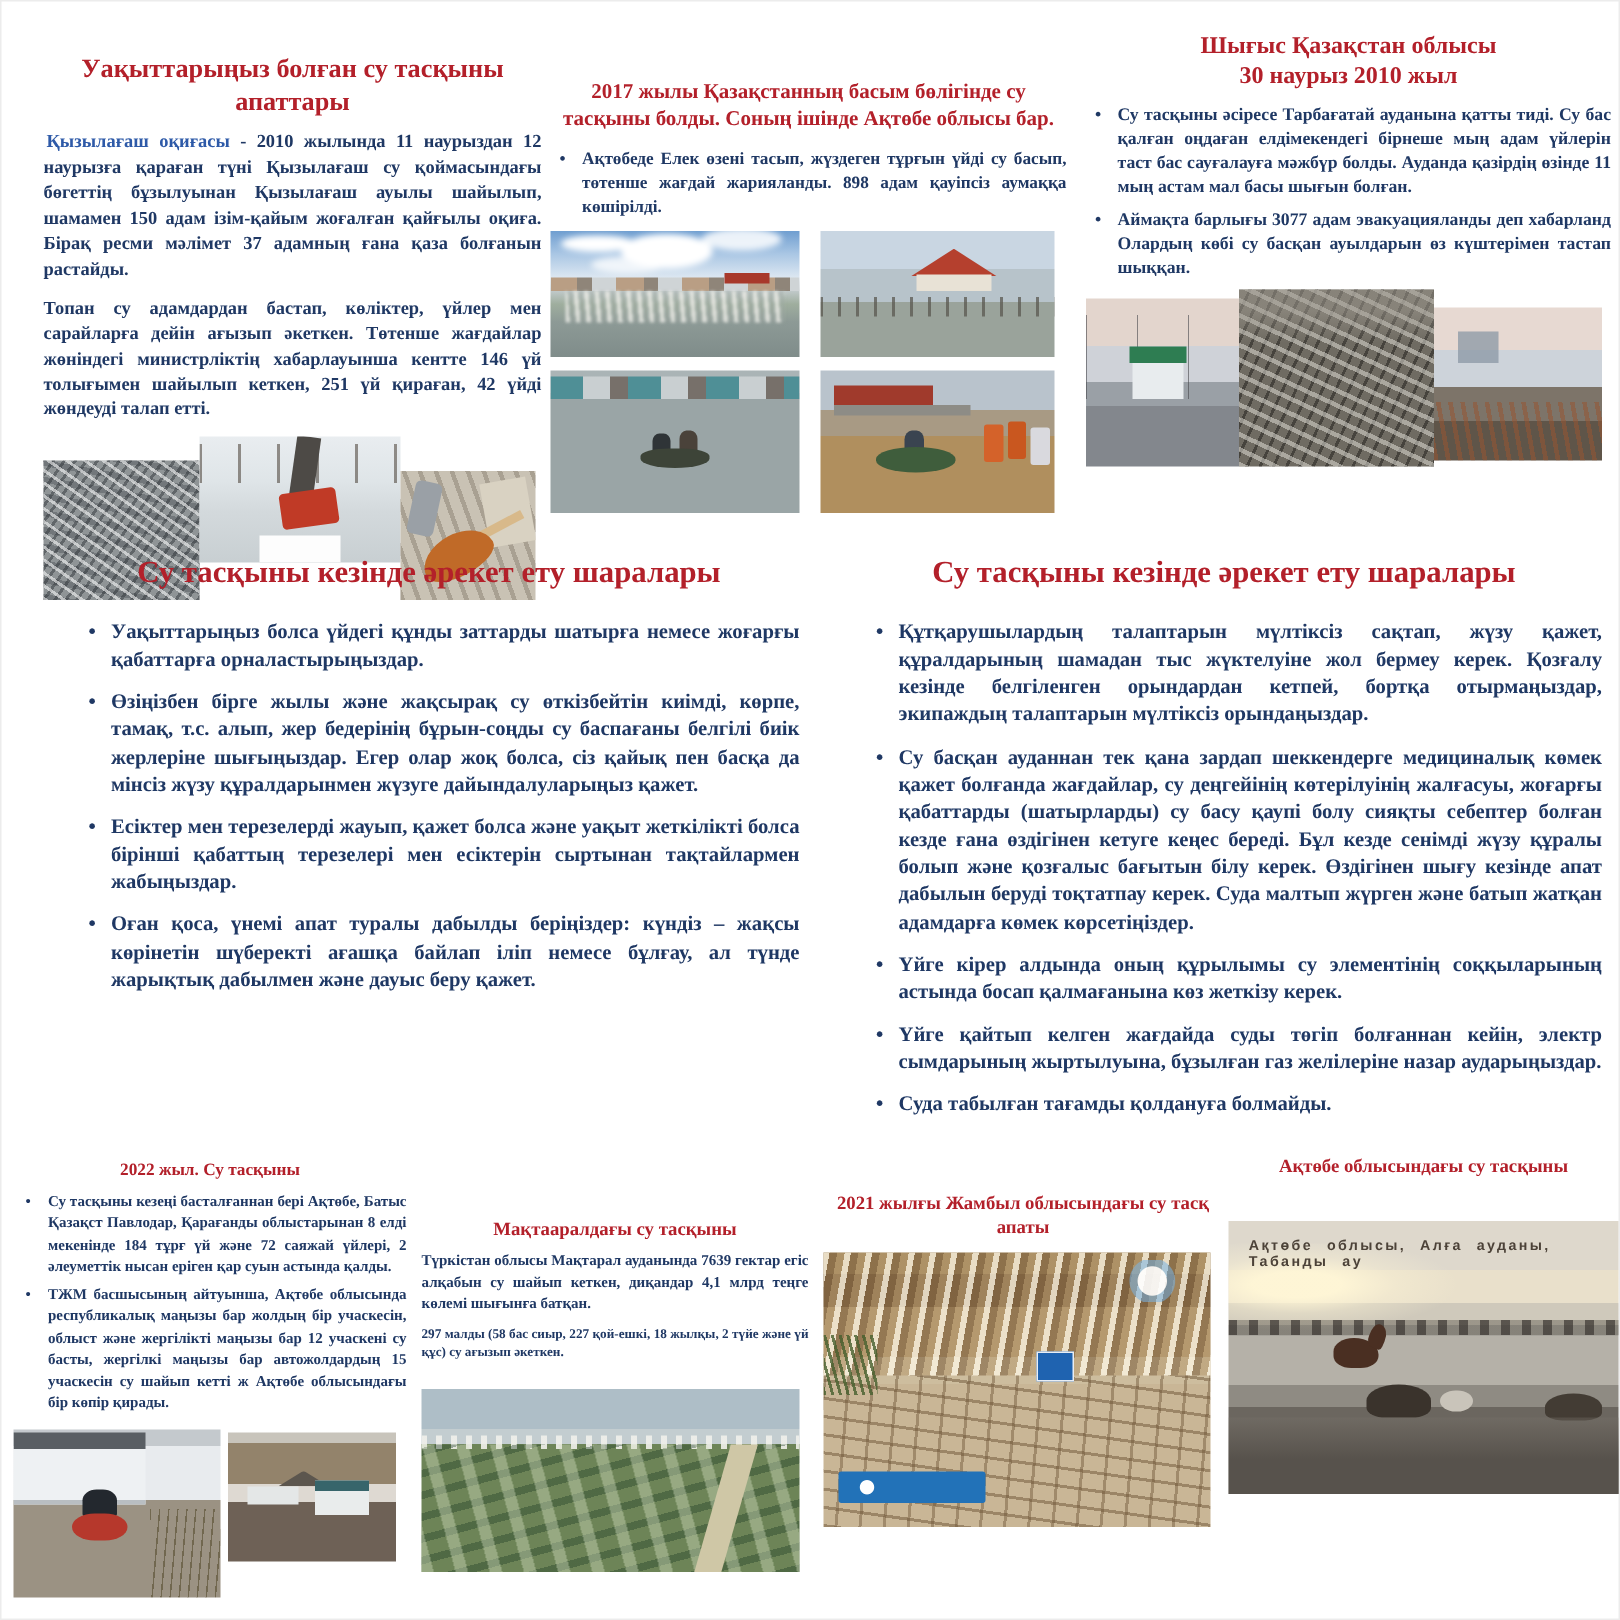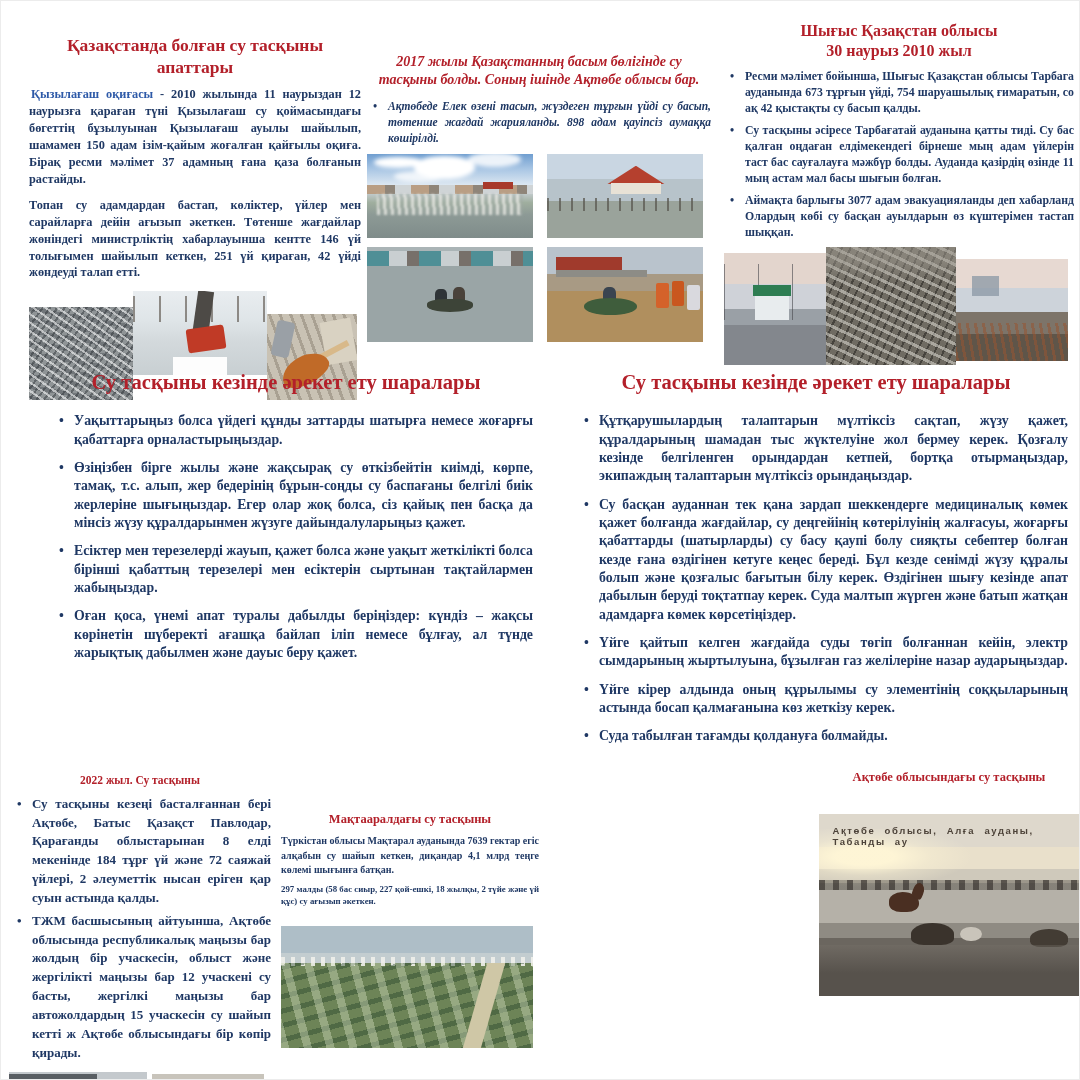--- a/index.html
+++ b/index.html
@@ -126,41 +126,41 @@
   .ph-horses .fg{left:0;bottom:0;width:100%;height:28%;background:linear-gradient(180deg, rgba(120,114,106,.35), #57524c 55%);}
   .caption{position:absolute;top:6%;left:5%;right:1%;font-family:"Liberation Sans",sans-serif;
     font-weight:bold;font-size:9.5px;letter-spacing:1.6px;word-spacing:5px;color:#4c4238;}
 </style>
 </head>
 <body>
 
 <div class="page">
 
   <section class="sec" style="left:28px;top:33px;width:332px;">
-    <div class="ttl" style="font-size:17.5px;">Қазақстанда болған су тасқыны апаттары</div>
+    <div class="ttl" style="font-size:17.5px;">Уақыттарыңыз болған су тасқыны апаттары</div>
     <p class="body-txt" style="font-size:12.3px;line-height:1.38;margin:7px 0 0 0;text-indent:2px;"><span class="lead">Қызылағаш оқиғасы</span><span> - 2010 жылында 11 наурыздан 12 наурызға қараған түні Қызылағаш су қоймасындағы бөгеттің бұзылуынан Қызылағаш ауылы шайылып, шамамен 150 адам ізім-қайым жоғалған қайғылы оқиға. Бірақ ресми мәлімет 37 адамның ғана қаза болғанын растайды.</span></p>
     <p class="body-txt" style="font-size:12.3px;line-height:1.38;margin:9px 0 0 0;">Топан су адамдардан бастап, көліктер, үйлер мен сарайларға дейін ағызып әкеткен. Төтенше жағдайлар жөніндегі министрліктің хабарлауынша кентте 146 үй толығымен шайылып кеткен, 251 үй қираған, 42 үйді жөндеуді талап етті.</p>
     <div class="strip-row" style="margin-top:10px;height:118px;">
       <div class="ph ph-rubble" style="width:104px;height:93px;margin-top:16px;"></div>
       <div class="ph ph-excavator" style="width:134px;height:84px;">
         <div class="trees"></div>
         <div class="arm"></div>
         <div class="machine-red"></div>
         <div class="snowpatch"></div>
       </div>
       <div class="ph ph-dombra" style="width:90px;height:86px;margin-top:23px;">
         <div class="phone"></div>
         <div class="board"></div>
         <div class="neck"></div>
         <div class="dombra"></div>
       </div>
     </div>
   </section>
 
-  <section class="sec" style="left:366px;top:52px;width:344px;font-style:italic;">
+  <section class="sec" style="left:366px;top:52px;width:344px;">
     <div class="ttl" style="font-size:14px;">2017 жылы Қазақстанның басым бөлігінде су тасқыны болды. Соның ішінде Ақтөбе облысы бар.</div>
     <ul class="blist" style="font-size:11.5px;line-height:1.4;margin-top:9px;gap:5px;">
       <li>Ақтөбеде Елек өзені тасып, жүздеген тұрғын үйді су басып, төтенше жағдай жарияланды. 898 адам қауіпсіз аумаққа көшірілді.</li>
     </ul>
     <div style="display:grid;grid-template-columns:166px 156px;gap:9px 14px;margin-top:8px;">
       <div class="ph ph-floodsky" style="height:84px;">
         <div class="clouds"></div>
         <div class="houses"></div>
         <div class="roofred"></div>
         <div class="spray"></div>
@@ -185,21 +185,20 @@
         <div class="fig f2"></div>
         <div class="fig f3"></div>
       </div>
     </div>
   </section>
 
   <section class="sec" style="left:723px;top:20px;width:350px;">
     <div class="ttl" style="font-size:16px;">Шығыс Қазақстан облысы</div>
     <div class="ttl" style="font-size:16px;">30 наурыз 2010 жыл</div>
     <ul class="blist" style="font-size:11.8px;line-height:1.36;margin-top:6px;gap:6px;">
-      <li>Ресми мәлімет бойынша, Шығыс Қазақстан облысы Тарбага ауданында 673 тұрғын үйді, 754 шаруашылық ғимаратын, со ақ 42 қыстақты су басып қалды.</li>
       <li>Су тасқыны әсіресе Тарбағатай ауданына қатты тиді. Су бас қалған оңдаған елдімекендегі бірнеше мың адам үйлерін таст бас сауғалауға мәжбүр болды. Ауданда қазірдің өзінде 11 мың астам мал басы шығын болған.</li>
       <li>Аймақта барлығы 3077 адам эвакуацияланды деп хабарланд Олардың көбі су басқан ауылдарын өз күштерімен тастап шыққан.</li>
     </ul>
     <div class="strip-row" style="margin-top:7px;height:120px;">
       <div class="ph ph-duskbldg" style="width:102px;height:112px;margin-top:6px;">
         <div class="poles"></div>
         <div class="bldg"></div>
         <div class="roofg"></div>
       </div>
       <div class="ph ph-aerialdark" style="width:130px;height:118px;"></div>
@@ -218,29 +217,29 @@
       <li>Есіктер мен терезелерді жауып, қажет болса және уақыт жеткілікті болса бірінші қабаттың терезелері мен есіктерін сыртынан тақтайлармен жабыңыздар.</li>
       <li>Оған қоса, үнемі апат туралы дабылды беріңіздер: күндіз – жақсы көрінетін шүберекті ағашқа байлап іліп немесе бұлғау, ал түнде жарықтық дабылмен және дауыс беру қажет.</li>
     </ul>
   </section>
 
   <section class="sec" style="left:563px;top:368px;width:504px;">
     <div class="ttl" style="font-size:20.5px;">Су тасқыны кезінде әрекет ету шаралары</div>
     <ul class="blist" style="font-size:13.8px;line-height:1.33;margin-top:17px;gap:10px;padding-left:20px;">
       <li>Құтқарушылардың талаптарын мүлтіксіз сақтап, жүзу қажет, құралдарының шамадан тыс жүктелуіне жол бермеу керек. Қозғалу кезінде белгіленген орындардан кетпей, бортқа отырмаңыздар, экипаждың талаптарын мүлтіксіз орындаңыздар.</li>
       <li>Су басқан ауданнан тек қана зардап шеккендерге медициналық көмек қажет болғанда жағдайлар, су деңгейінің көтерілуінің жалғасуы, жоғарғы қабаттарды (шатырларды) су басу қаупі болу сияқты себептер болған кезде ғана өздігінен кетуге кеңес береді. Бұл кезде сенімді жүзу құралы болып және қозғалыс бағытын білу керек. Өздігінен шығу кезінде апат дабылын беруді тоқтатпау керек. Суда малтып жүрген және батып жатқан адамдарға көмек көрсетіңіздер.</li>
+      <li>Үйге кірер алдында оның құрылымы су элементінің соққыларының астында босап қалмағанына көз жеткізу керек.</li>
       <li>Үйге қайтып келген жағдайда суды төгіп болғаннан кейін, электр сымдарының жыртылуына, бұзылған газ желілеріне назар аударыңыздар.</li>
-      <li>Үйге кірер алдында оның құрылымы су элементінің соққыларының астында босап қалмағанына көз жеткізу керек.</li>
       <li>Суда табылған тағамды қолдануға болмайды.</li>
     </ul>
   </section>
 
   <section class="sec" style="left:8px;top:772px;width:262px;">
     <div class="ttl" style="font-size:11.5px;">2022 жыл. Су тасқыны</div>
-    <ul class="blist" style="font-size:13px;line-height:1.45;margin-top:7px;gap:4px;padding-left:8px;">
+    <ul class="blist" style="font-size:10px;line-height:1.45;margin-top:7px;gap:4px;padding-left:8px;">
       <li>Су тасқыны кезеңі басталғаннан бері Ақтөбе, Батыс Қазақст Павлодар, Қарағанды облыстарынан 8 елді мекенінде 184 тұрғ үй және 72 саяжай үйлері, 2 әлеуметтік нысан еріген қар суын астында қалды.</li>
       <li>ТЖМ басшысының айтуынша, Ақтөбе облысында республикалық маңызы бар жолдың бір учаскесін, облыст және жергілікті маңызы бар 12 учаскені су басты, жергілкі маңызы бар автожолдардың 15 учаскесін су шайып кетті ж Ақтөбе облысындағы бір көпір қирады.</li>
     </ul>
     <div class="strip-row" style="margin-top:9px;gap:5px;">
       <div class="ph ph-redboat" style="width:138px;height:112px;">
         <div class="roof"></div>
         <div class="wall"></div>
         <div class="crew"></div>
         <div class="boatred"></div>
         <div class="reeds"></div>
@@ -257,20 +256,32 @@
     <div class="ttl" style="font-size:12.5px;margin-top:12px;">Мақтааралдағы су тасқыны</div>
     <p class="body-txt" style="font-size:10px;line-height:1.45;margin:7px 0 0 0;">Түркістан облысы Мақтарал ауданында 7639 гектар егіс алқабын су шайып кеткен, диқандар 4,1 млрд теңге көлемі шығынға батқан.</p>
     <p class="body-txt" style="font-size:8.8px;line-height:1.45;margin:5px 0 0 0;">297 малды (58 бас сиыр, 227 қой-ешкі, 18 жылқы, 2 түйе және үй құс) су ағызып әкеткен.</p>
     <div class="ph ph-fields" style="width:252px;height:122px;margin-top:18px;">
       <div class="village"></div>
       <div class="patches"></div>
       <div class="road"></div>
     </div>
   </section>
 
+  <section class="sec" style="left:548px;top:793px;width:266px;">
+    <div class="ttl" style="font-size:12.5px;">2021 жылғы Жамбыл облысындағы су тасқ</div>
+    <div class="ttl" style="font-size:12.5px;">апаты</div>
+    <div class="ph ph-torrent" style="width:258px;height:183px;margin-top:9px;">
+      <div class="churn"></div>
+      <div class="cracks"></div>
+      <div class="grass"></div>
+      <div class="sign"></div>
+      <div class="wm-tr"></div>
+      <div class="wm-banner"></div>
+    </div>
+  </section>
 
   <section class="sec" style="left:818px;top:768px;width:260px;">
     <div class="ttl" style="font-size:12.5px;">Ақтөбе облысындағы су тасқыны</div>
     <div class="ph ph-horses" style="width:260px;height:182px;margin-top:29px;">
       <div class="sun"></div>
       <div class="caption">Ақтөбе облысы, Алға ауданы, Табанды ау</div>
       <div class="treeline"></div>
       <div class="horse"></div>
       <div class="blob1"></div>
       <div class="blob2"></div>

